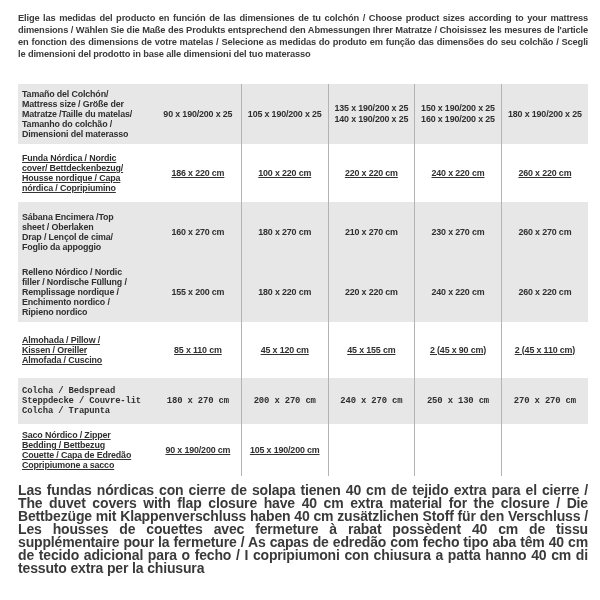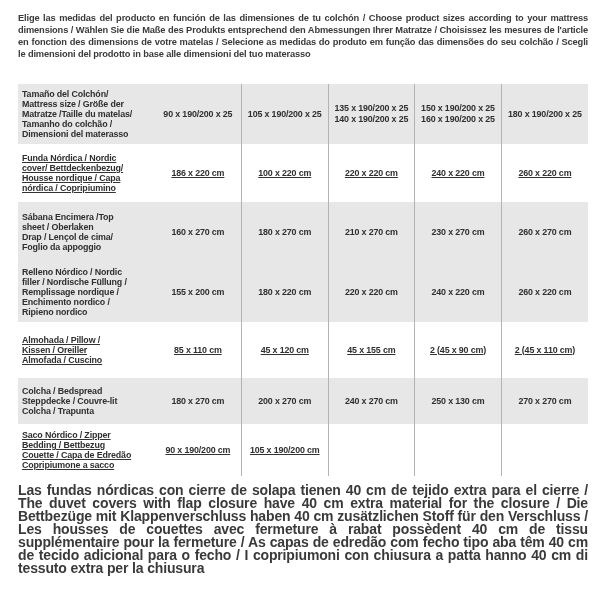--- a/index.html
+++ b/index.html
@@ -18,21 +18,21 @@
   tr.row-gray  { background:#e7e7e7; }
   tr.row-white { background:#ffffff;text-decoration:underline; }
 
   td { font-weight:700; vertical-align:middle; padding:5px 3px;
        white-space:pre-line; color:#2f2f2f; letter-spacing:-0.15px; }
   td.label { font-size:8.9px; line-height:10px; text-align:left; padding-left:4px; }
   td.val   { font-size:8.9px; line-height:11px; text-align:center; }
   td.sep   { border-left:1px solid #b3b3b3; }
 
   tr.h58 { height:58px; } tr.h60 { height:60px; } tr.h56 { height:56px; }
-  tr.h46 { height:46px; } tr.h52 { height:52px; }
+  tr.h46 { height:46px;font-family:Liberation Mono, monospace; } tr.h52 { height:52px; }
 
   .footnote { margin-top:8px; font-size:14px; font-weight:700; line-height:13px;
               text-align:justify; letter-spacing:-0.15px; color:#3a3a3a; }
 </style>
 </head>
 <body>
 
 <div class="page">
 
   <div class="intro">Elige las medidas del producto en función de las dimensiones de tu colchón / Choose product sizes according to your mattress dimensions / Wählen Sie die Maße des Produkts entsprechend den Abmessungen Ihrer Matratze / Choisissez les mesures de l'article en fonction des dimensions de votre matelas / Selecione as medidas do produto em função das dimensões do seu colchão / Scegli le dimensioni del prodotto in base alle dimensioni del tuo materasso</div>

